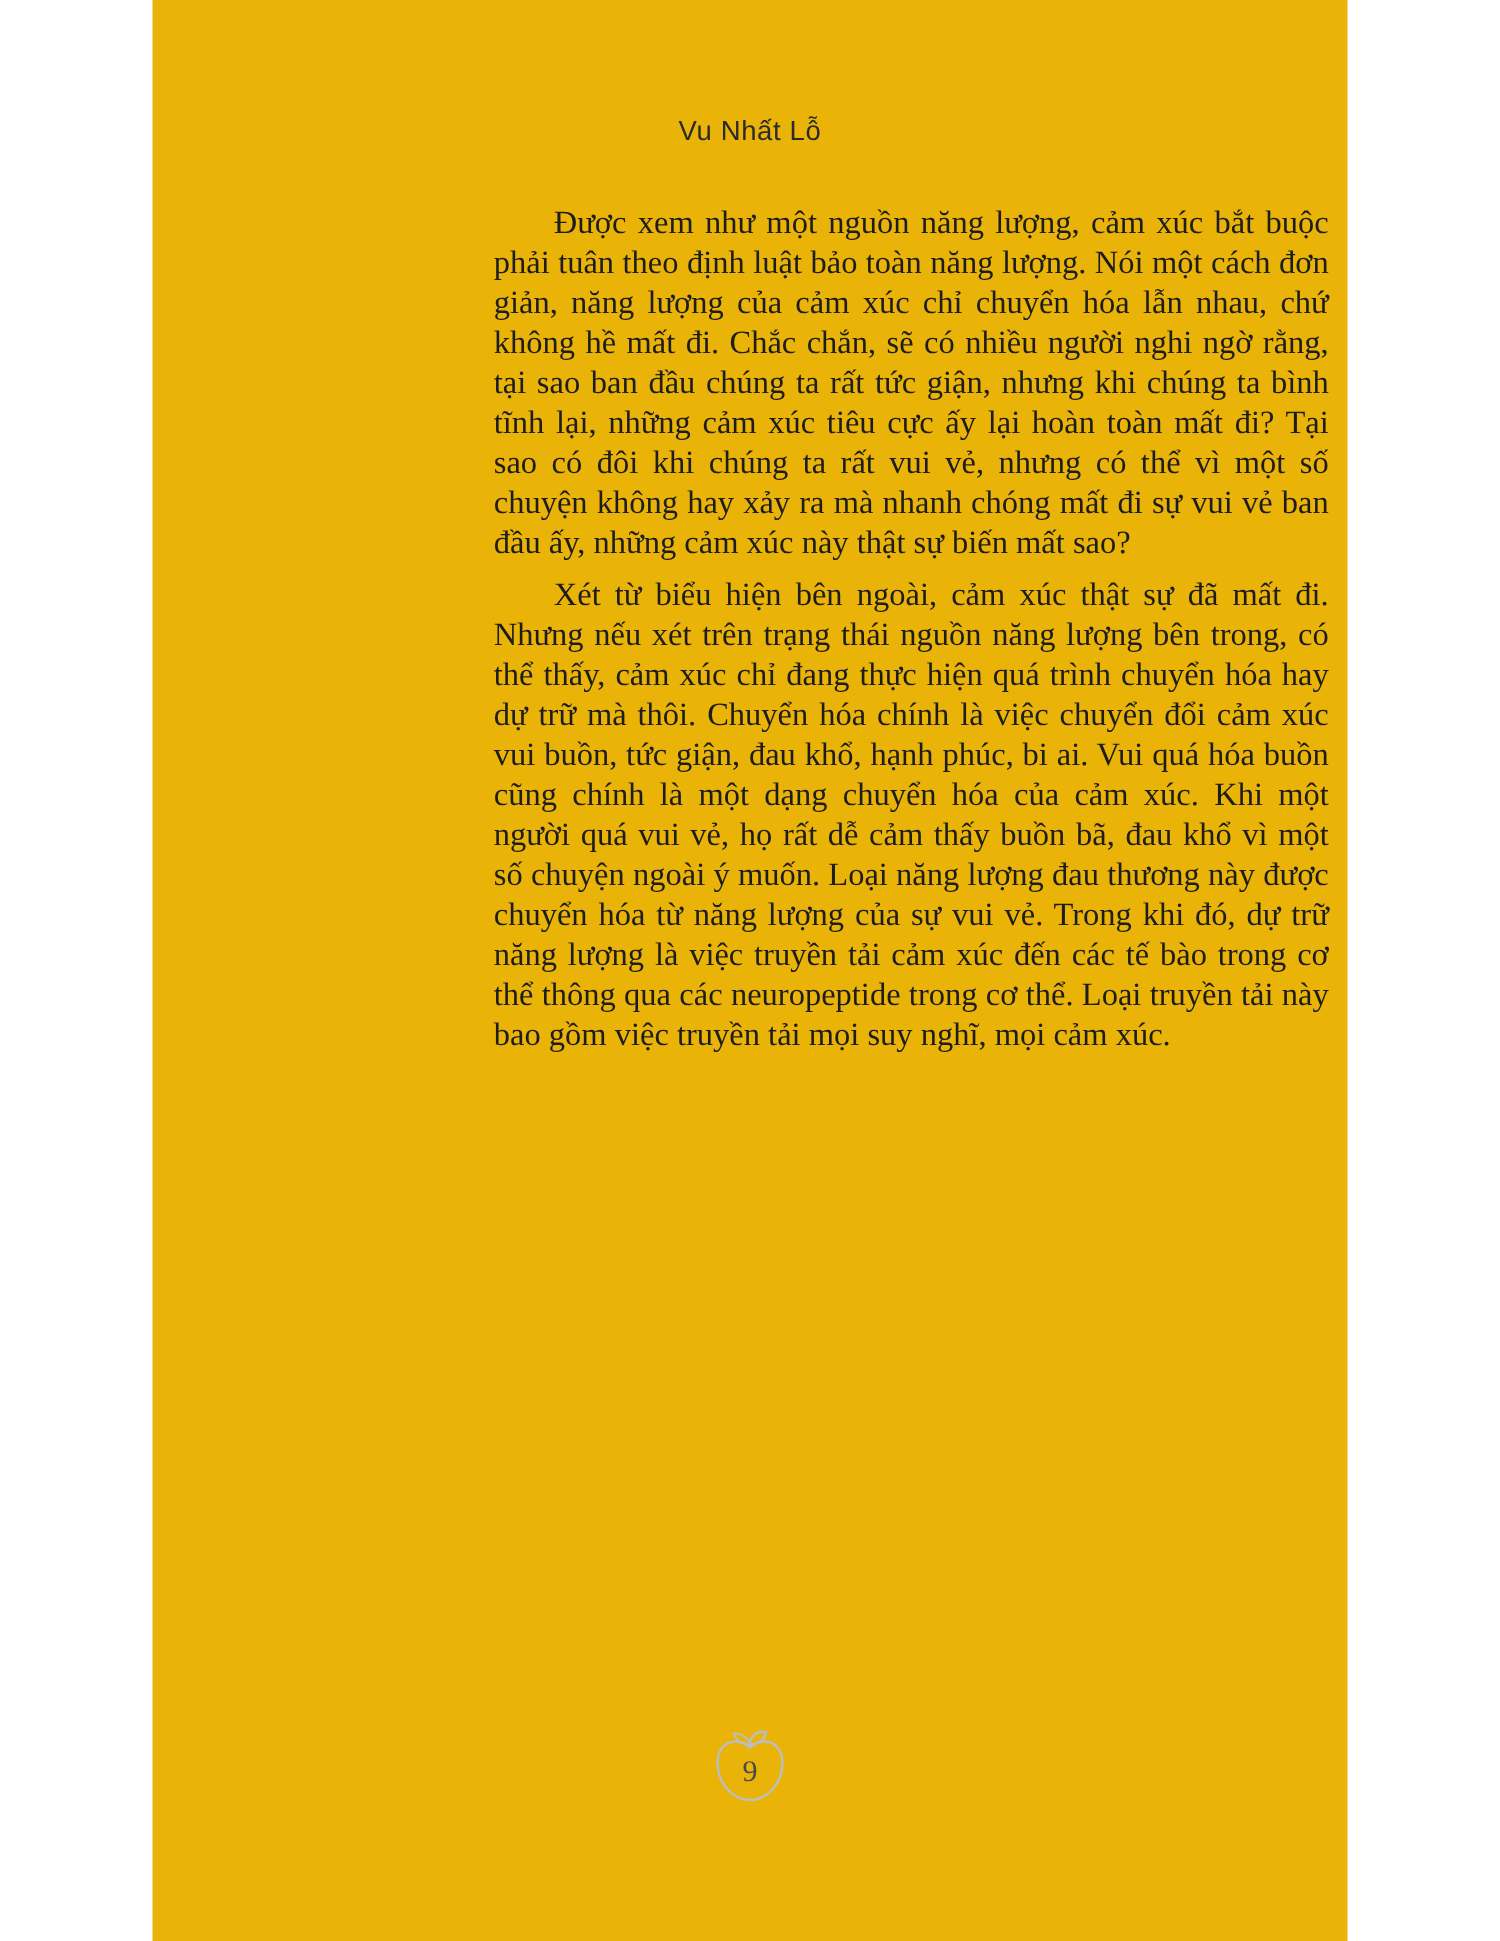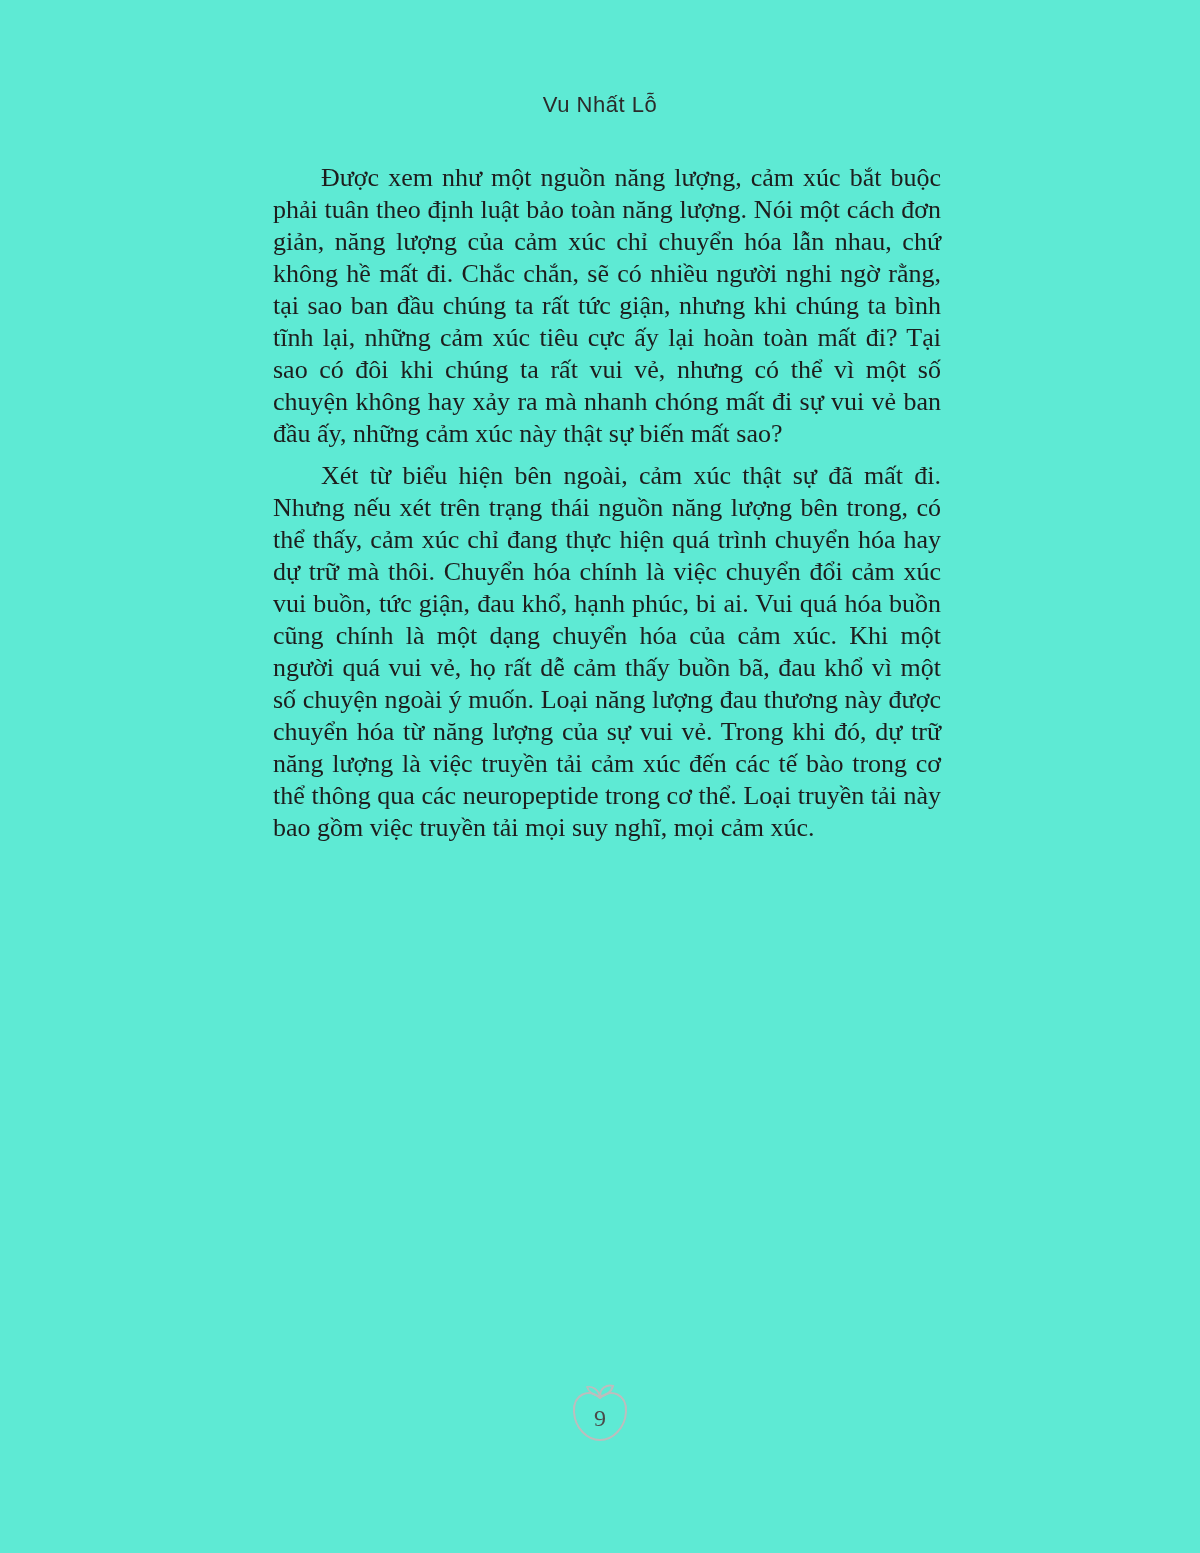--- a/index.html
+++ b/index.html
@@ -1,23 +1,23 @@
 <!DOCTYPE html>
 <html><head>
 <meta charset="utf-8">
 <style>
   * { margin: 0; padding: 0; box-sizing: border-box; }
   html, body {
     background: #ffffff;
   }
   .page {
     position: relative;
-    width: 1200px;
+    width: 956px;
     height: 1553px;
-    background: #5eead4;
+    background: #eab308;
     overflow: hidden;
     margin: 0 auto;
   }
   .running-head {
     position: absolute;
     top: 92px;
     left: 0;
     width: 100%;
     text-align: center;
     font-family: "Liberation Sans", sans-serif;

